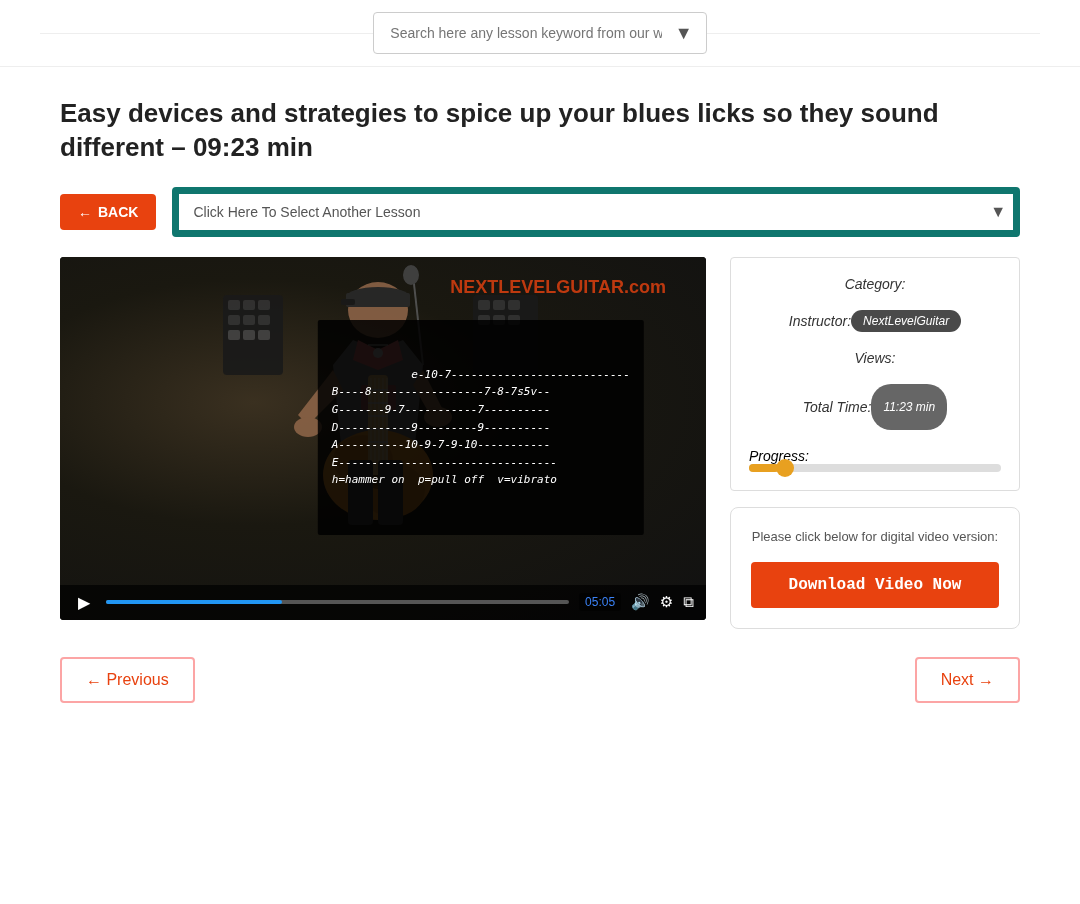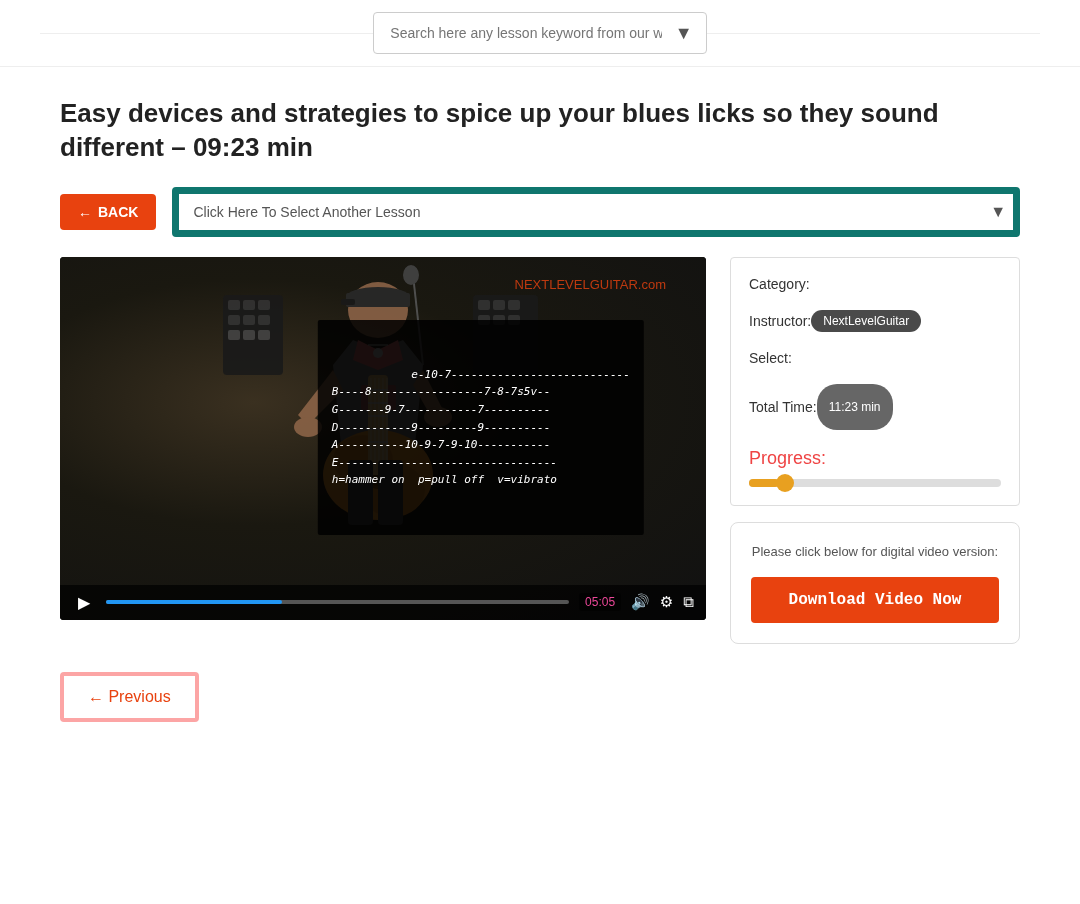--- a/index.html
+++ b/index.html
@@ -141,22 +141,22 @@
       line-height: 1.6;
       z-index: 10;
       font-style: italic;
     }
 
     .brand-logo {
       position: absolute;
       top: 20px;
       right: 40px;
       color: #fff;
-      font-size: 13px;
-      font-weight: normal;
+      font-size: 18px;
+      font-weight: bold;
       opacity: 0.8;
       z-index: 5;
     }
     .brand-logo span { color: #e8420f; }
 
     .video-controls {
       position: absolute;
       bottom: 0;
       left: 0;
       right: 0;
@@ -172,21 +172,21 @@
       border: none;
       cursor: pointer;
       color: #fff;
       font-size: 16px;
       padding: 2px 6px;
       display: flex;
       align-items: center;
     }
 
     .time-display {
-      color: #ec4899;
+      color: #3b82f6;
       font-size: 12px;
       background: rgba(0,0,0,0.6);
       padding: 2px 6px;
       border-radius: 3px;
     }
 
     .progress-bar-video {
       flex: 1;
       height: 4px;
       background: #555;
@@ -224,22 +224,23 @@
     .info-card {
       border: 1px solid #ddd;
       border-radius: 4px;
       padding: 18px;
       margin-bottom: 16px;
     }
 
     .info-row {
       display: flex;
       align-items: center;
-      justify-content: flex-start;
+      justify-content: center;
       margin-bottom: 18px;
+      font-style: italic;
     }
     .info-row:last-child { margin-bottom: 0; }
 
     .info-label {
       font-size: 14px;
       color: #333;
       font-weight: 500;
     }
 
     .badge {
@@ -258,24 +259,23 @@
       border-radius: 20px;
       padding: 16px 12px;
       font-size: 12px;
     }
 
     .progress-row {
       display: block;
       margin-bottom: 0;
     }
     .progress-label {
-      font-size: 18px;
-      color: #ef4444;
+      font-size: 14px;
+      color: #000000;
       font-weight: 500;
-      margin-bottom: 10px;
     }
     .progress-track {
       width: 100%;
       height: 8px;
       background: #ddd;
       border-radius: 4px;
       position: relative;
     }
     .progress-thumb-container {
       position: absolute;
@@ -327,21 +327,21 @@
       width: 100%;
       font-family: Liberation Mono, monospace;
     }
 
     .nav-row {
       display: flex;
       justify-content: space-between;
       margin-top: 28px;
     }
     .nav-btn {
-      border: 4px solid #fca5a5;
+      border: 2px solid #fca5a5;
       background: #fff;
       color: #e8420f;
       border-radius: 4px;
       padding: 12px 24px;
       font-size: 16px;
       cursor: pointer;
       display: flex;
       align-items: center;
       gap: 8px;
     }
@@ -508,21 +508,21 @@
         <div class="info-row">
           <span class="info-label">Category:</span>
         </div>
 
         <div class="info-row">
           <span class="info-label">Instructor:</span>
           <span class="badge badge-dark">NextLevelGuitar</span>
         </div>
 
         <div class="info-row">
-          <span class="info-label">Select:</span>
+          <span class="info-label">Views:</span>
           <span></span>
         </div>
 
         <div class="info-row">
           <span class="info-label">Total Time:</span>
           <span class="time-badge">11:23 min</span>
         </div>
 
 
         <div class="info-row progress-row">
@@ -539,15 +539,16 @@
       <div class="download-card">
         <p class="download-description">Please click below for digital video version:</p>
         <button class="download-btn">Download Video Now</button>
       </div>
     </div>
 
   </div>
 
   <div class="nav-row">
     <button class="nav-btn">← Previous</button>
+    <button class="nav-btn">Next →</button>
   </div>
 
 </div>
 
 </body></html>

